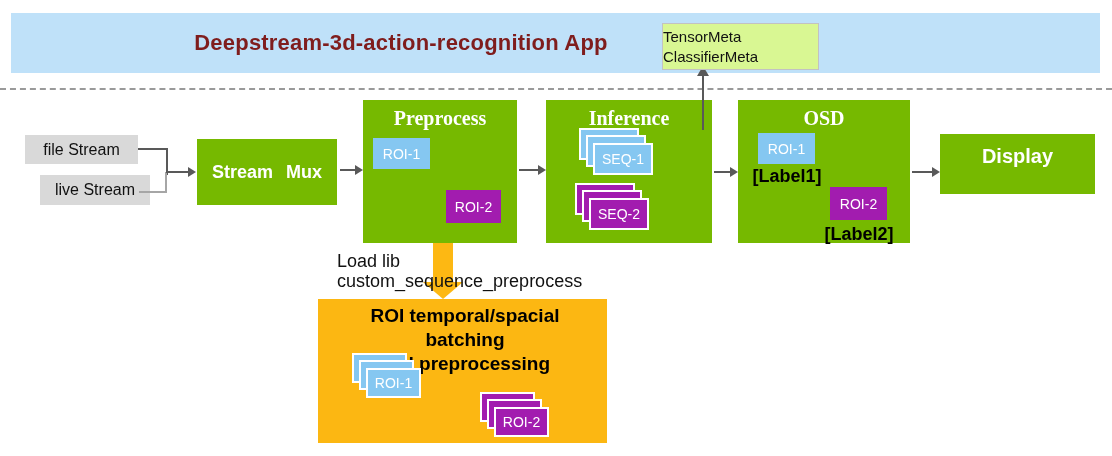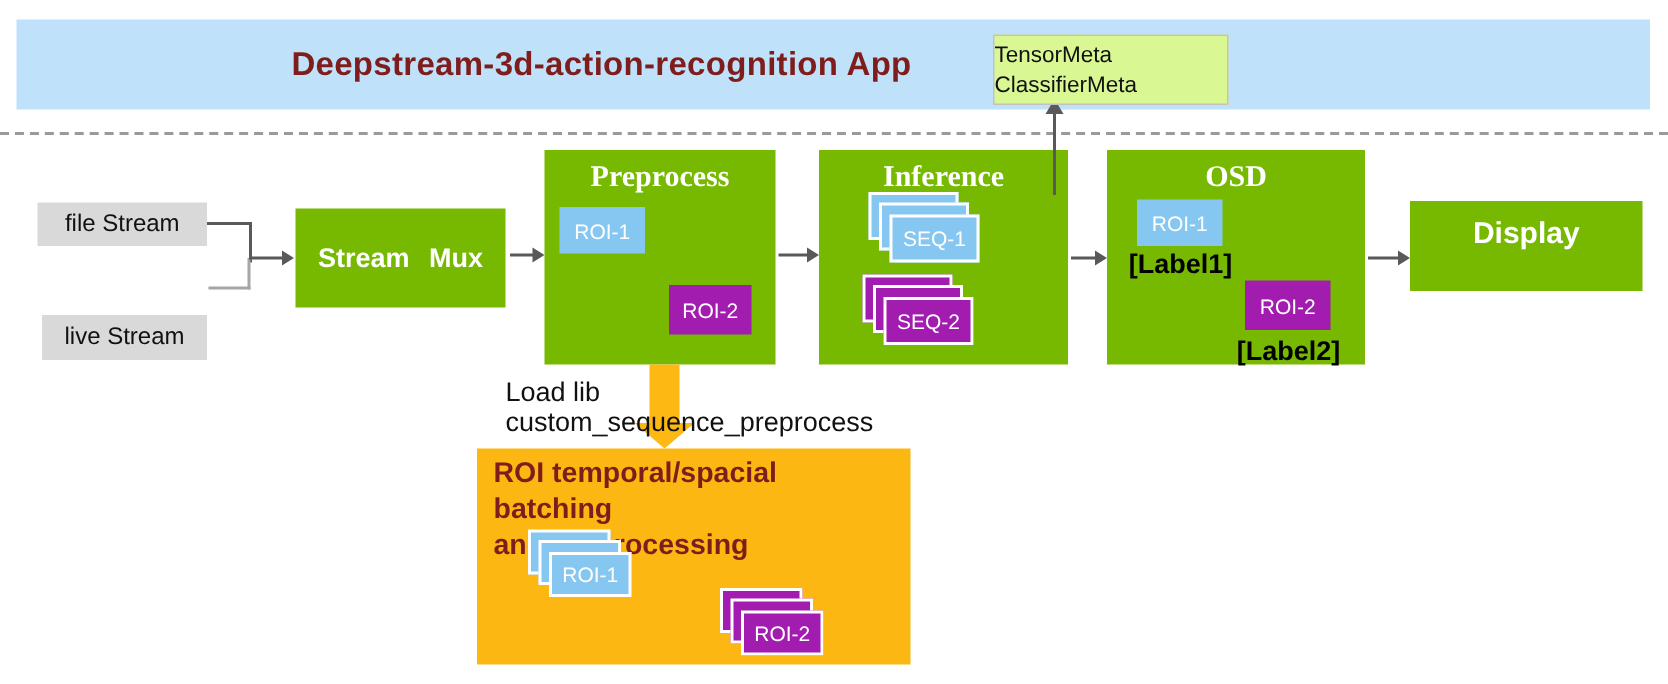--- a/index.html
+++ b/index.html
@@ -23,21 +23,21 @@
   .v-head{position:absolute;left:697px;top:66px;width:0;height:0;z-index:4;
     border-left:6px solid transparent;border-right:6px solid transparent;border-bottom:10px solid #595959;}
   
   .dashes{position:absolute;left:0;top:88px;width:1112px;height:0;border-top:2px dashed #9a9a9a;}
   
   .src{
     position:absolute;background:#d9d9d9;color:#111;font-size:16px;
     display:flex;align-items:center;justify-content:center;
   }
   .src-file{left:25px;top:135px;width:113px;height:29px;}
-  .src-live{left:28px;top:175px;width:110px;height:30px;margin-top:35px;}
+  .src-live{left:40px;top:175px;width:110px;height:30px;}
   .conn-file{position:absolute;left:138px;top:148px;width:28px;height:25px;
     border-top:2px solid #595959;border-right:2px solid #595959;}
   .conn-live{position:absolute;left:139px;top:172px;width:26px;height:19px;
     border-bottom:2px solid #a6a6a6;border-right:2px solid #a6a6a6;}
   
   .gnode{position:absolute;background:#76b900;color:#fff;}
   .mux{left:197px;top:139px;width:140px;height:66px;display:flex;align-items:center;justify-content:center;
     font-size:18px;font-weight:700;word-spacing:8px;}
   .pre{left:363px;top:100px;width:154px;height:143px;}
   .inf{left:546px;top:100px;width:166px;height:143px;}
@@ -65,21 +65,21 @@
   .a-pre{left:519px;top:169px;width:25px;}
   .a-inf{left:714px;top:171px;width:22px;}
   .a-osd{left:912px;top:171px;width:26px;}
   
   .note{position:absolute;left:337px;top:251px;font-size:18px;color:#111;line-height:20px;z-index:3;}
   .barrow-shaft{position:absolute;left:433px;top:243px;width:20px;height:39px;background:#fdb813;z-index:2;}
   .barrow-head{position:absolute;left:423px;top:282px;width:0;height:0;z-index:2;
     border-left:20px solid transparent;border-right:20px solid transparent;border-top:17px solid #fdb813;}
   
   .custom{position:absolute;left:318px;top:299px;width:289px;height:144px;background:#fcb712;}
-  .custom-title{position:absolute;left:11px;top:5px;width:272px;color:#7f1d1d;font-size:19px;font-weight:700;line-height:24px;}
+  .custom-title{position:absolute;left:11px;top:5px;width:272px;color:#000000;font-size:19px;font-weight:700;line-height:24px;text-align:center;}
 </style>
 </head>
 <body>
 
 <div id="canvas">
 
   <div class="banner">
     <div class="banner-title">Deepstream-3d-action-recognition App</div>
   </div>
 

